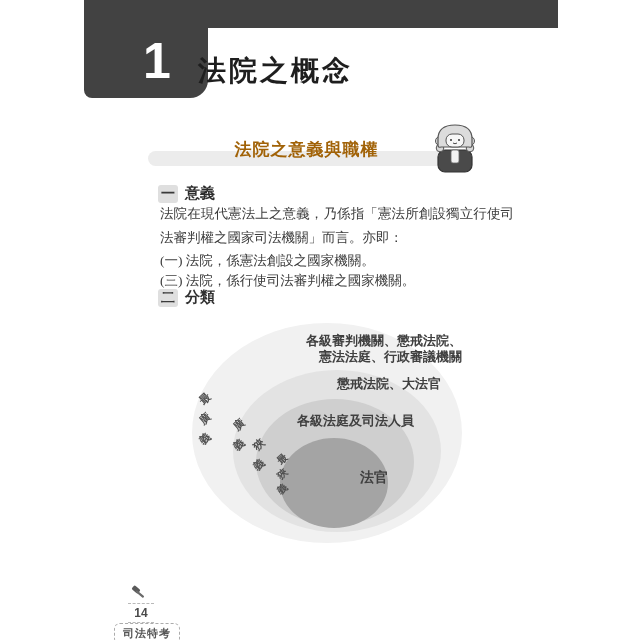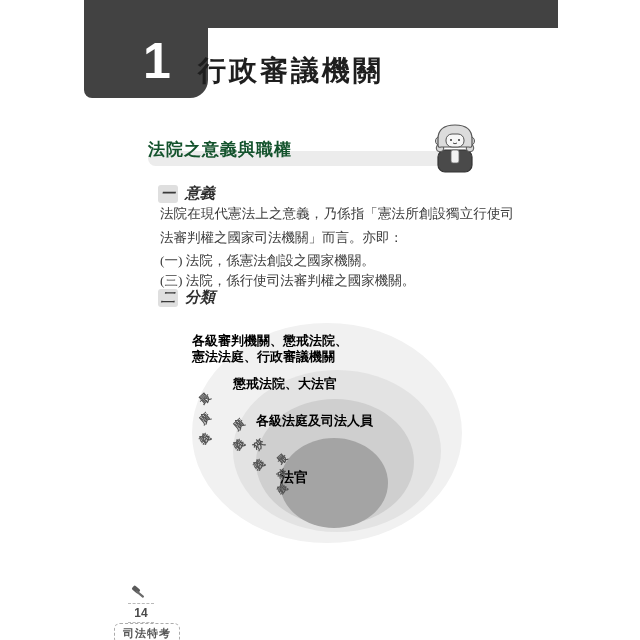--- a/index.html
+++ b/index.html
@@ -35,31 +35,31 @@
     letter-spacing:3px;
   }
 
   
   .banner-pill {
     position:absolute; left:148px; top:151px; width:317px; height:15px;
     background:#ececec; border-radius:8px;
   }
   .banner-title {
     position:absolute; left:148px; top:138px; width:317px;
-    text-align:left;
-    font-family:"Liberation Sans","DejaVu Sans",sans-serif;
-    font-size:17px; font-weight:bold; color:#14532d; letter-spacing:1px;
+    text-align:center;
+    font-family:"Liberation Sans","DejaVu Sans",sans-serif;
+    font-size:17px; font-weight:bold; color:#a16207; letter-spacing:1px;
   }
   .judge-icon { position:absolute; left:431px; top:121px; }
 
   
   .sec-heading {
     position:absolute; left:158px;
     font-family:"Liberation Sans","DejaVu Sans",sans-serif;
-    font-size:15px; font-weight:bold; color:#2e2e2e;font-style:italic;
+    font-size:15px; font-weight:bold; color:#2e2e2e;
   }
   .sec-heading .num {
     display:inline-block; background:#dfdfdf; border-radius:3px;
     padding:0 3px; margin-right:7px; font-size:14px; color:#3a3a3a;
   }
   .h-meaning { top:184px; }
   .h-class   { top:288px; }
 
   
   .intro {
@@ -71,23 +71,23 @@
   .items div { font-size:13.5px; line-height:20px; color:#3b3b3b; }
 
   
   .ellipse { position:absolute; border-radius:50%; }
   .ring-1 { left:192px; top:323px; width:270px; height:220px; }
   .ring-2 { left:233px; top:370px; width:208px; height:162px; }
   .ring-3 { left:256px; top:399px; width:158px; height:126px; }
   .ring-4 { left:280px; top:438px; width:108px; height:90px; }
 
   .dlabel {
-    position:absolute; text-align:left;
-    font-family:"Liberation Sans","DejaVu Sans",sans-serif;
-    font-weight:bold; color:#000000; font-size:13px; line-height:16px;
+    position:absolute; text-align:right;
+    font-family:"Liberation Sans","DejaVu Sans",sans-serif;
+    font-weight:bold; color:#404040; font-size:13px; line-height:16px;
   }
   .dlabel-1 { left:192px; top:333px; width:270px; }
   .dlabel-2 { left:233px; top:376px; width:208px; }
   .dlabel-3 { left:256px; top:413px; width:158px; }
   .dlabel-4 { left:280px; top:469px; width:108px; font-size:14px; }
 
   .scope {
     position:absolute; display:flex; flex-direction:column; gap:8px;
     font-family:"Liberation Sans","DejaVu Sans",sans-serif;
     font-weight:bold; color:#4f4f4f; font-size:11px;
@@ -122,21 +122,21 @@
 </style>
 </head>
 <body>
 
 <div class="page">
 
   <div class="top-bar"></div>
   <div class="chapter-box">
     <div class="chapter-num">1</div>
   </div>
-  <div class="chapter-title">行政審議機關</div>
+  <div class="chapter-title">法院之概念</div>
 
   <div class="banner-pill"></div>
   <div class="banner-title">法院之意義與職權</div>
   <svg class="judge-icon" width="48" height="52" viewBox="0 0 48 52">
     <rect x="7" y="29" width="34" height="22" rx="7" fill="#4a4a4a" stroke="#333" stroke-width="1.2"></rect>
     <rect x="20" y="29" width="8" height="13" rx="2" fill="#f2f2f2" stroke="#666" stroke-width="0.8"></rect>
     <circle cx="9" cy="20" r="4.5" fill="#d9d9d9" stroke="#555" stroke-width="1"></circle>
     <circle cx="9" cy="27" r="3.8" fill="#d9d9d9" stroke="#555" stroke-width="1"></circle>
     <circle cx="39" cy="20" r="4.5" fill="#d9d9d9" stroke="#555" stroke-width="1"></circle>
     <circle cx="39" cy="27" r="3.8" fill="#d9d9d9" stroke="#555" stroke-width="1"></circle>

